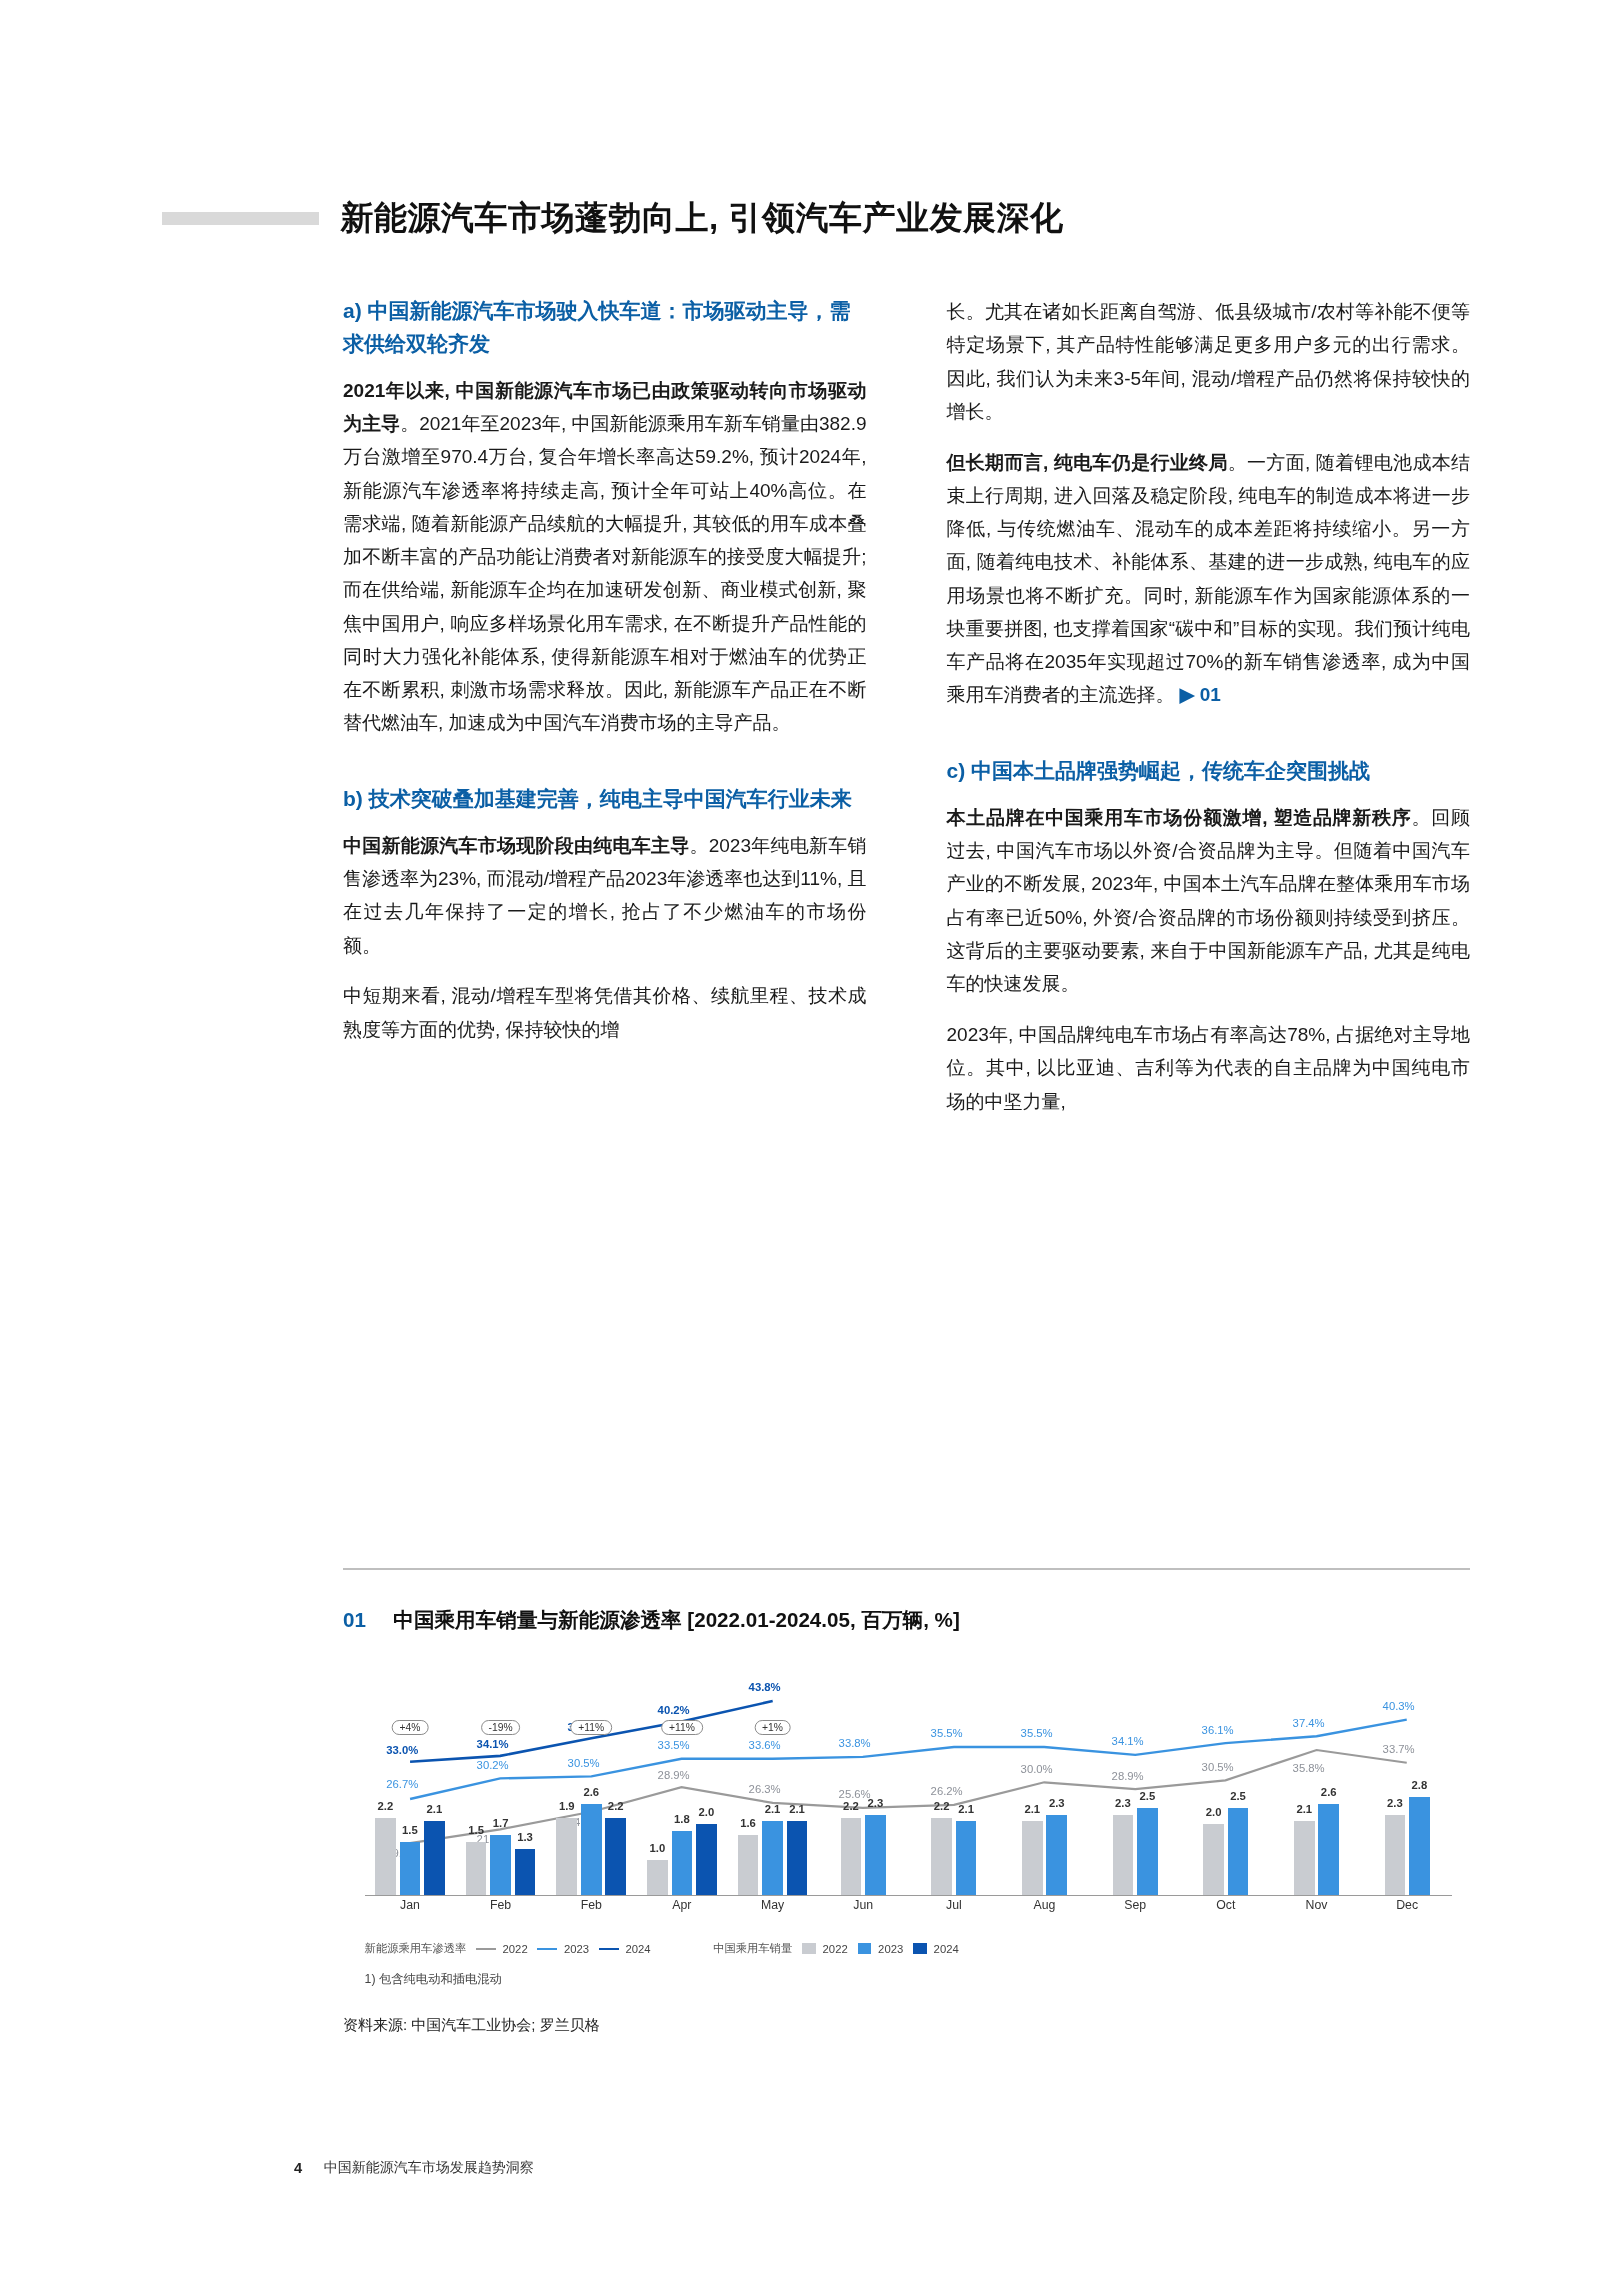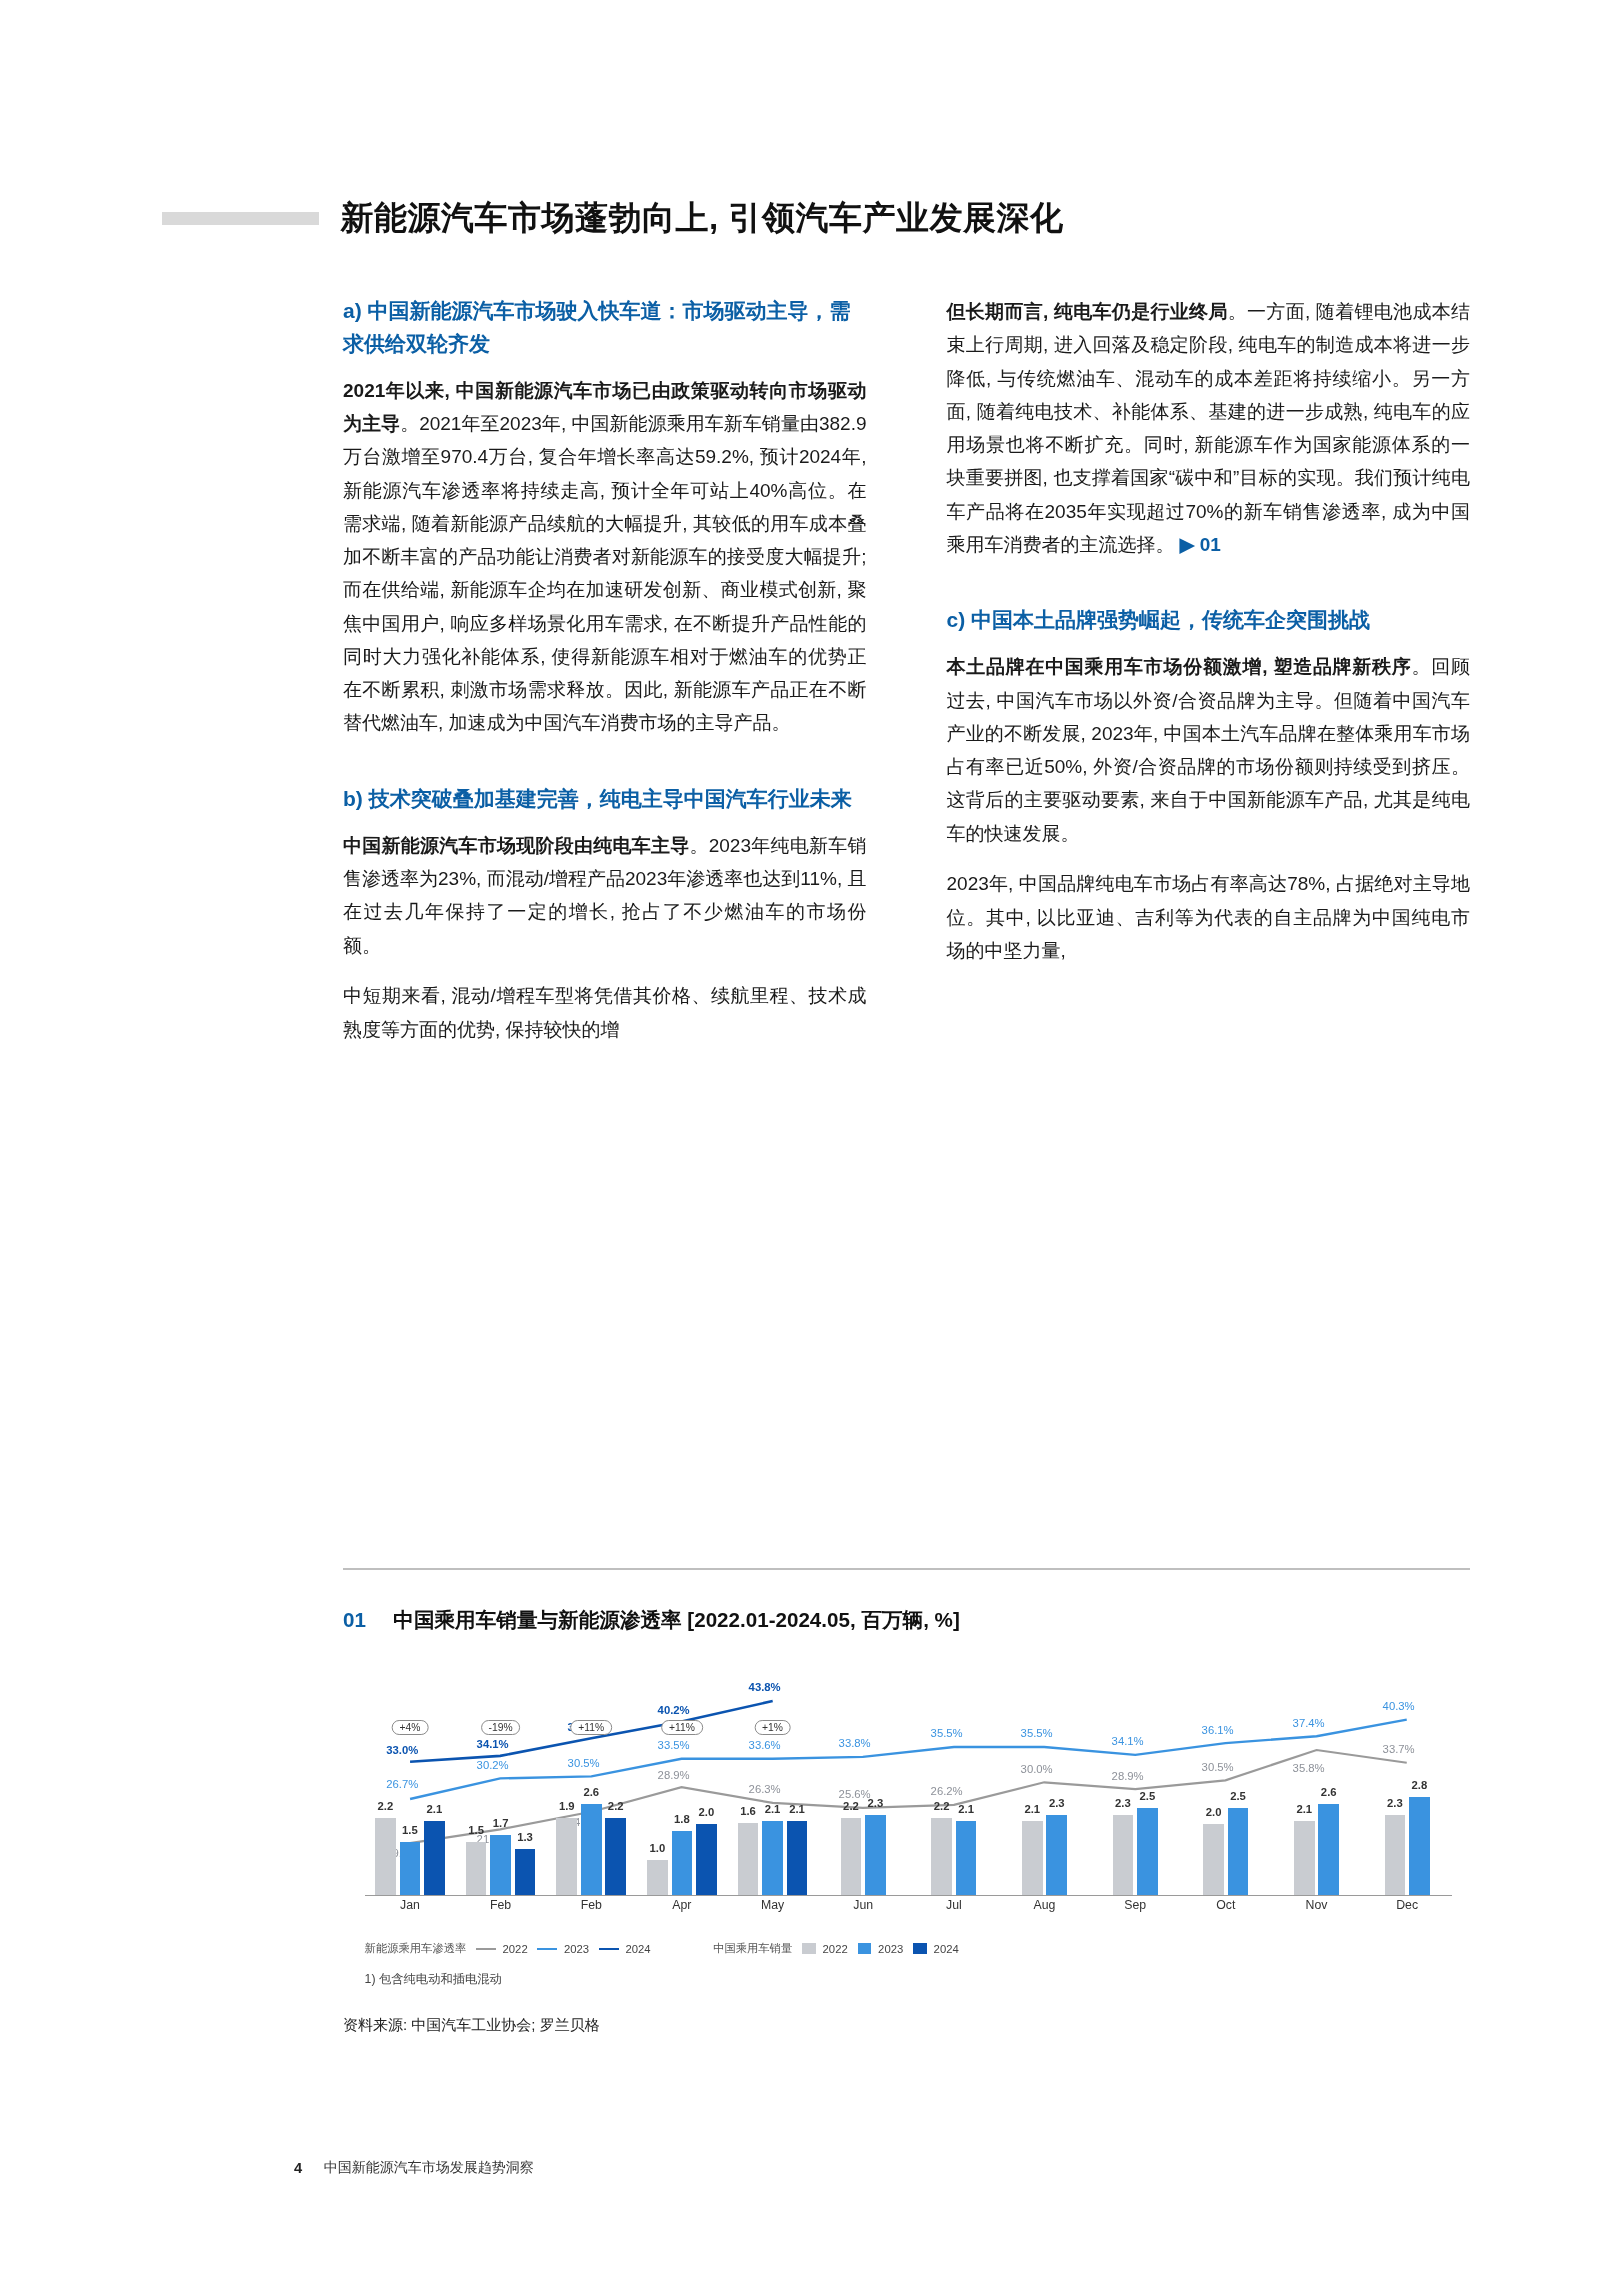--- a/index.html
+++ b/index.html
@@ -97,20 +97,21 @@
       <h3 class="sec top">a) 中国新能源汽车市场驶入快车道：市场驱动主导，需求供给双轮齐发</h3>
       <p class="body"><b>2021年以来, 中国新能源汽车市场已由政策驱动转向市场驱动为主导</b><span>。2021年至2023年, 中国新能源乘用车新车销量由382.9万台激增至970.4万台, 复合年增长率高达59.2%, 预计2024年, 新能源汽车渗透率将持续走高, 预计全年可站上40%高位。在需求端, 随着新能源产品续航的大幅提升, 其较低的用车成本叠加不断丰富的产品功能让消费者对新能源车的接受度大幅提升; 而在供给端, 新能源车企均在加速研发创新、商业模式创新, 聚焦中国用户, 响应多样场景化用车需求, 在不断提升产品性能的同时大力强化补能体系, 使得新能源车相对于燃油车的优势正在不断累积, 刺激市场需求释放。因此, 新能源车产品正在不断替代燃油车, 加速成为中国汽车消费市场的主导产品。</span></p>
 
       <div class="spacer-28"></div>
       <h3 class="sec">b) 技术突破叠加基建完善，纯电主导中国汽车行业未来</h3>
       <p class="body"><b>中国新能源汽车市场现阶段由纯电车主导</b><span>。2023年纯电新车销售渗透率为23%, 而混动/增程产品2023年渗透率也达到11%, 且在过去几年保持了一定的增长, 抢占了不少燃油车的市场份额。</span></p>
       <p class="body">中短期来看, 混动/增程车型将凭借其价格、续航里程、技术成熟度等方面的优势, 保持较快的增</p>
     </div>
 
     <div class="col">
+      <p class="body">长。尤其在诸如长距离自驾游、低县级城市/农村等补能不便等特定场景下, 其产品特性能够满足更多用户多元的出行需求。因此, 我们认为未来3-5年间, 混动/增程产品仍然将保持较快的增长。</p>
 
       <p class="body"><b>但长期而言, 纯电车仍是行业终局</b><span>。一方面, 随着锂电池成本结束上行周期, 进入回落及稳定阶段, 纯电车的制造成本将进一步降低, 与传统燃油车、混动车的成本差距将持续缩小。另一方面, 随着纯电技术、补能体系、基建的进一步成熟, 纯电车的应用场景也将不断扩充。同时, 新能源车作为国家能源体系的一块重要拼图, 也支撑着国家“碳中和”目标的实现。我们预计纯电车产品将在2035年实现超过70%的新车销售渗透率, 成为中国乘用车消费者的主流选择。</span> <span class="ref">▶ 01</span></p>
 
       <div class="spacer-28"></div>
       <h3 class="sec">c) 中国本土品牌强势崛起，传统车企突围挑战</h3>
       <p class="body"><b>本土品牌在中国乘用车市场份额激增, 塑造品牌新秩序</b><span>。回顾过去, 中国汽车市场以外资/合资品牌为主导。但随着中国汽车产业的不断发展, 2023年, 中国本土汽车品牌在整体乘用车市场占有率已近50%, 外资/合资品牌的市场份额则持续受到挤压。  这背后的主要驱动要素, 来自于中国新能源车产品, 尤其是纯电车的快速发展。</span></p>
       <p class="body">2023年, 中国品牌纯电车市场占有率高达78%, 占据绝对主导地位。其中, 以比亚迪、吉利等为代表的自主品牌为中国纯电市场的中坚力量,</p>
     </div>
   </div>
 
@@ -209,21 +210,21 @@
                 </div>
               <div class="bar y23" style="height:64px;">
                   <span class="v">1.8</span>
                 </div>
               <div class="bar y24" style="height:71px;">
                   <span class="v">2.0</span>
                 </div>
             </div>
             <div class="grp">
               <span class="badge">+1%</span>
-              <div class="bar y22" style="height:72px;">
+              <div class="bar y22" style="height:60px;">
                   <span class="v">1.6</span>
                 </div>
               <div class="bar y23" style="height:74px;">
                   <span class="v">2.1</span>
                 </div>
               <div class="bar y24" style="height:74px;">
                   <span class="v">2.1</span>
                 </div>
             </div>
             <div class="grp">

